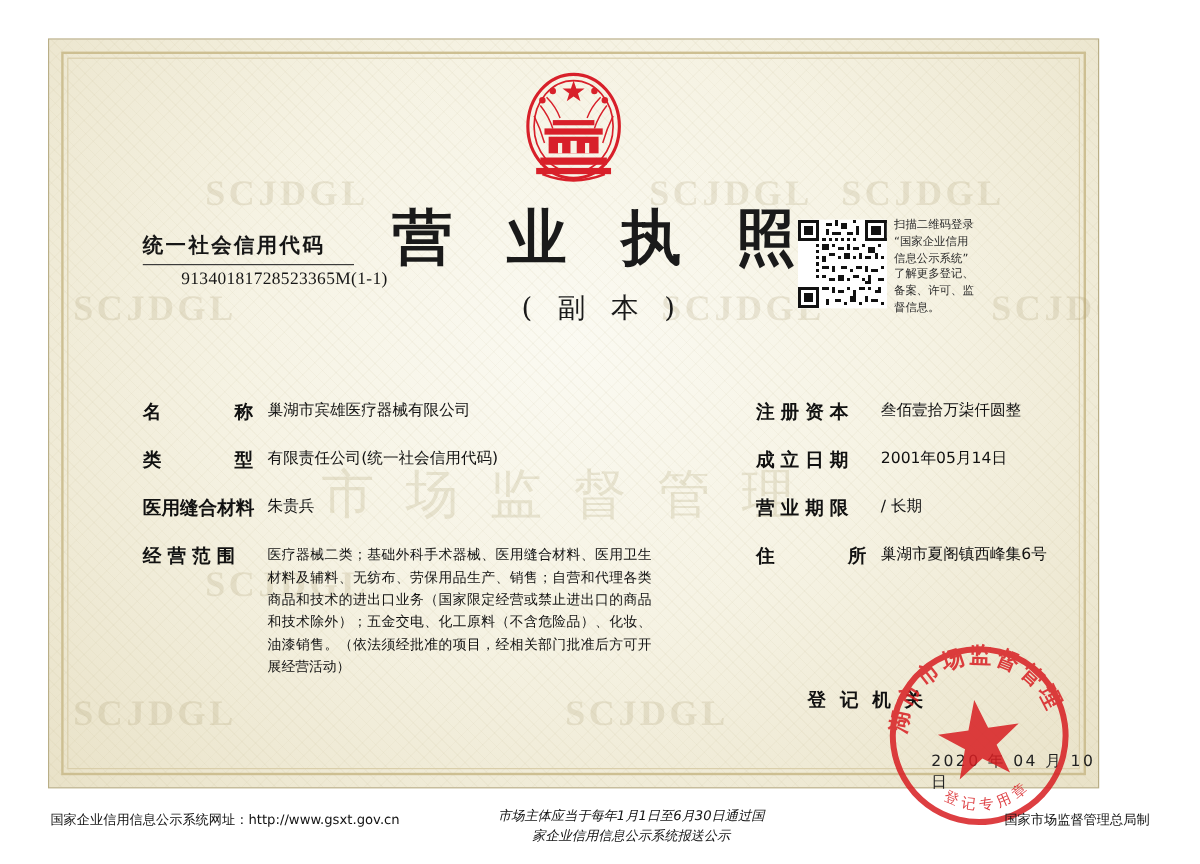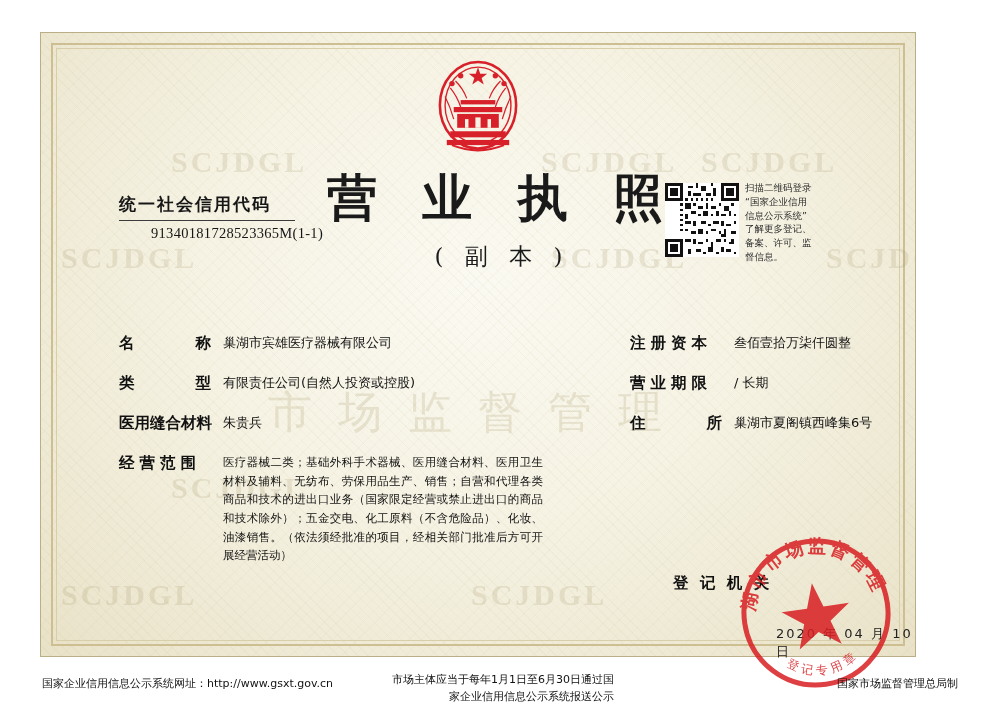--- a/index.html
+++ b/index.html
@@ -250,21 +250,21 @@
   .footer {
     position: absolute;
     left: 0; right: 0;
     top: 672px;
     height: 40px;
     font-family: "DejaVu Sans", sans-serif;
     font-size: 11px;
     color: #111;
   }
   .footer .f-left  { position: absolute; left: 42px;  top: 4px; }
-  .footer .f-mid   { position: absolute; left: 392px; top: 0px; line-height: 1.5; text-align: right; }
+  .footer .f-mid   { position: absolute; left: 415px; top: 0px; line-height: 1.5; text-align: center; font-style: italic; }
   .footer .f-right { position: absolute; right: 42px; top: 4px; padding-left: 44px; }
 </style>
 </head>
 <body>
 
 <div class="cert">
   <div class="texture"></div>
   <div class="inner-border"></div>
   <div class="inner-border2"></div>
 
@@ -439,33 +439,36 @@
 备案、许可、监
 督信息。</div>
 
   <div class="fields">
 
     <div class="col-left">
       <div class="row">
         <span class="flabel sp4">名　　称</span><span class="fvalue big">巢湖市宾雄医疗器械有限公司</span>
       </div>
       <div class="row">
-        <span class="flabel sp4">类　　型</span><span class="fvalue big">有限责任公司(自然人投资或控股)</span>
+        <span class="flabel sp4">类　　型</span><span class="fvalue big">有限责任公司(统一社会信用代码)</span>
       </div>
       <div class="row">
         <span class="flabel">医用缝合材料</span><span class="fvalue big">朱贵兵</span>
       </div>
       <div class="row">
         <span class="flabel sp3">经营范围</span><span class="scope-value">医疗器械二类；基础外科手术器械、医用缝合材料、医用卫生材料及辅料、无纺布、劳保用品生产、销售；自营和代理各类商品和技术的进出口业务（国家限定经营或禁止进出口的商品和技术除外）；五金交电、化工原料（不含危险品）、化妆、油漆销售。（依法须经批准的项目，经相关部门批准后方可开展经营活动）</span>
       </div>
     </div>
 
     <div class="col-right">
       <div class="row">
         <span class="flabel sp3">注册资本</span><span class="fvalue big">叁佰壹拾万柒仟圆整</span>
+      </div>
+      <div class="row">
+        <span class="flabel sp3">成立日期</span><span class="fvalue big">2001年05月14日</span>
       </div>
       <div class="row">
         <span class="flabel sp3">营业期限</span><span class="fvalue big">/ 长期</span>
       </div>
       <div class="row">
         <span class="flabel sp4">住　　所</span><span class="fvalue big">巢湖市夏阁镇西峰集6号</span>
       </div>
     </div>
 
   </div>

